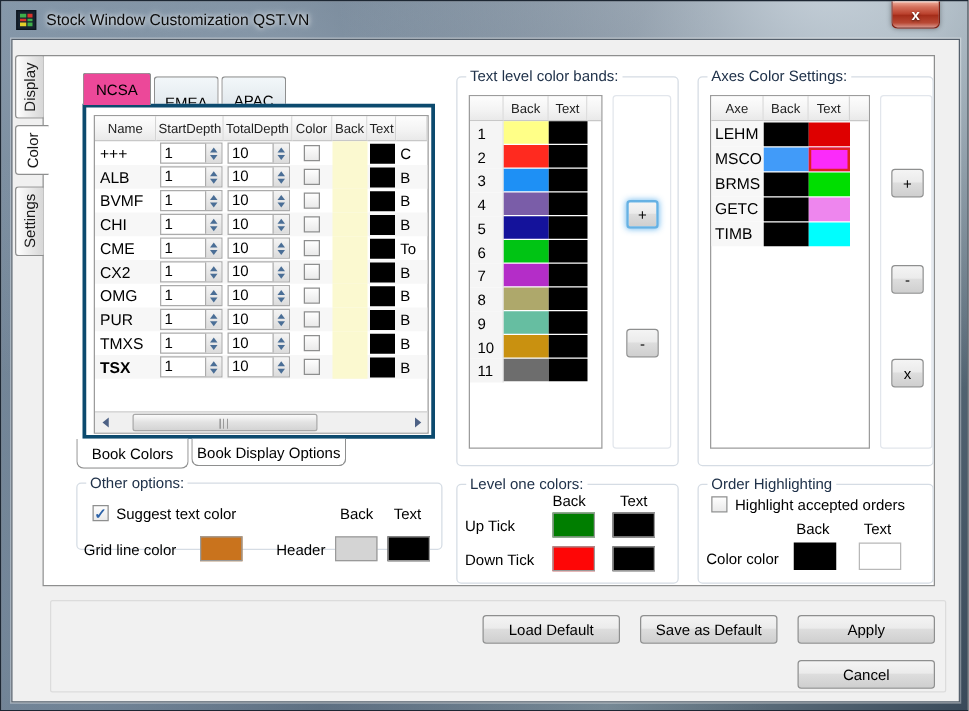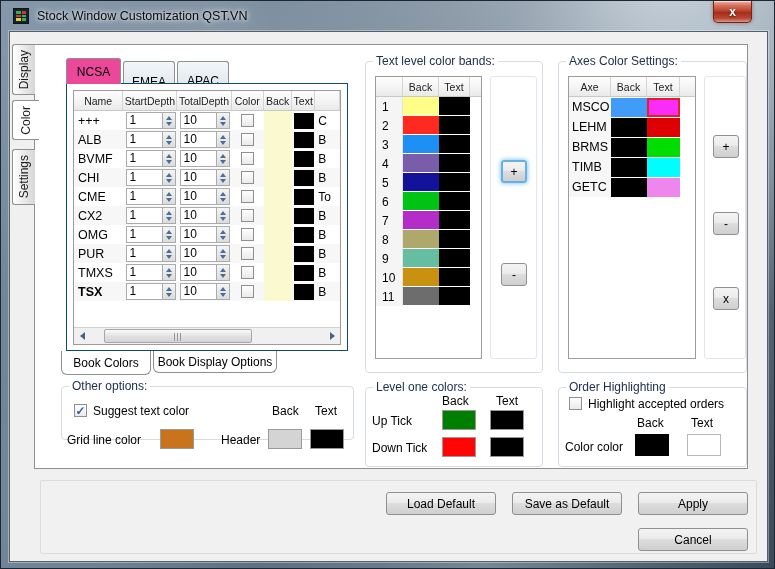--- a/index.html
+++ b/index.html
@@ -45,21 +45,21 @@
   .btn{box-sizing:border-box;background:linear-gradient(180deg,#f4f4f4,#ebebeb 45%,#dddddd 50%,#cfcfcf);
     border:1px solid #8e8f8f;border-radius:3px;display:flex;align-items:center;justify-content:center;
     font-size:12px;color:#000;cursor:default;}
   .btn.sq{width:26px;height:23px;}
   .btn.focus{border:2px solid #66b1e3;box-shadow:0 0 5px rgba(80,170,235,.85);}
   
   .rtab{position:absolute;box-sizing:border-box;border:1px solid #8e8f8f;border-bottom:none;border-radius:3px 3px 0 0;
     background:linear-gradient(180deg,#f2f7fa,#e6ecf0 45%,#d8dee4);display:flex;align-items:center;justify-content:center;
     font-size:12px;cursor:default;}
   .rtab.active{background:#ec4899;z-index:2;}
-  .frame{position:absolute;box-sizing:border-box;border:1px solid #0c4a6e;background:#fff;}
+  .frame{position:absolute;box-sizing:border-box;border:3px solid #0c4a6e;background:#fff;}
   .bgrid{position:absolute;box-sizing:border-box;border:1px solid #9c9c9c;background:#fff;overflow:hidden;}
   .bhead{display:flex;height:20px;box-sizing:border-box;}
   .bh{box-sizing:border-box;border-right:1px solid #d4d4d4;border-bottom:1px solid #c8c8c8;
     background:linear-gradient(180deg,#fdfdfd,#f4f4f4 55%,#e9e9e9);font-size:10.5px;color:#222;
     display:flex;align-items:center;justify-content:center;overflow:hidden;white-space:nowrap;}
   .brow{display:flex;height:19px;align-items:center;box-sizing:border-box;}
   .brow:nth-child(odd){background:#f7f7f7;}
   .bc{box-sizing:border-box;height:19px;display:flex;align-items:center;overflow:hidden;}
   .cw1{width:52px;}.cw2{width:57px;}.cw3{width:57px;}.cw4{width:34px;justify-content:center;}
   .cw5{width:30px;}.cw6{width:24px;justify-content:center;}.cw7{width:26px;padding-left:3px;}
@@ -561,43 +561,43 @@
       <div class="group" style="left:523px;top:16px;width:189px;height:312px;">
         <span class="legend">Axes Color Settings:</span>
         <div class="cgrid" style="left:9px;top:14px;width:128px;height:283px;">
           <div class="chead">
             <div class="bh" style="width:42px;">Axe</div>
             <div class="bh" style="width:36px;">Back</div>
             <div class="bh" style="width:33px;">Text</div>
             <div class="bh" style="flex:1;border-right:none;"></div>
           </div>
           <div class="arow">
+              <div class="aname">LEHM</div>
+              <div class="asw" style="background: rgb(0, 0, 0);"></div>
+              <div class="atx" style="background: rgb(222, 0, 0);"></div>
+            </div>
+          <div class="arow">
               <div class="aname">MSCO</div>
               <div class="asw" style="background: rgb(65, 155, 249);"></div>
               <div class="atx sel" style="background: rgb(251, 43, 250);"></div>
-            </div>
-          <div class="arow">
-              <div class="aname">LEHM</div>
-              <div class="asw" style="background: rgb(0, 0, 0);"></div>
-              <div class="atx" style="background: rgb(222, 0, 0);"></div>
             </div>
           <div class="arow">
               <div class="aname">BRMS</div>
               <div class="asw" style="background: rgb(0, 0, 0);"></div>
               <div class="atx" style="background: rgb(0, 222, 0);"></div>
             </div>
           <div class="arow">
+              <div class="aname">GETC</div>
+              <div class="asw" style="background: rgb(0, 0, 0);"></div>
+              <div class="atx" style="background: rgb(238, 134, 238);"></div>
+            </div>
+          <div class="arow">
               <div class="aname">TIMB</div>
               <div class="asw" style="background: rgb(0, 0, 0);"></div>
               <div class="atx" style="background: rgb(0, 254, 254);"></div>
-            </div>
-          <div class="arow">
-              <div class="aname">GETC</div>
-              <div class="asw" style="background: rgb(0, 0, 0);"></div>
-              <div class="atx" style="background: rgb(238, 134, 238);"></div>
             </div>
         </div>
         <div class="sidep" style="left:145px;top:14px;width:42px;height:283px;">
           <div class="btn sq abs" style="left:8px;top:58px;">+</div>
           <div class="btn sq abs" style="left:8px;top:135px;">-</div>
           <div class="btn sq abs" style="left:8px;top:210px;">x</div>
         </div>
       </div>
 
       <div class="group" style="left:330px;top:342px;width:178px;height:80px;">

